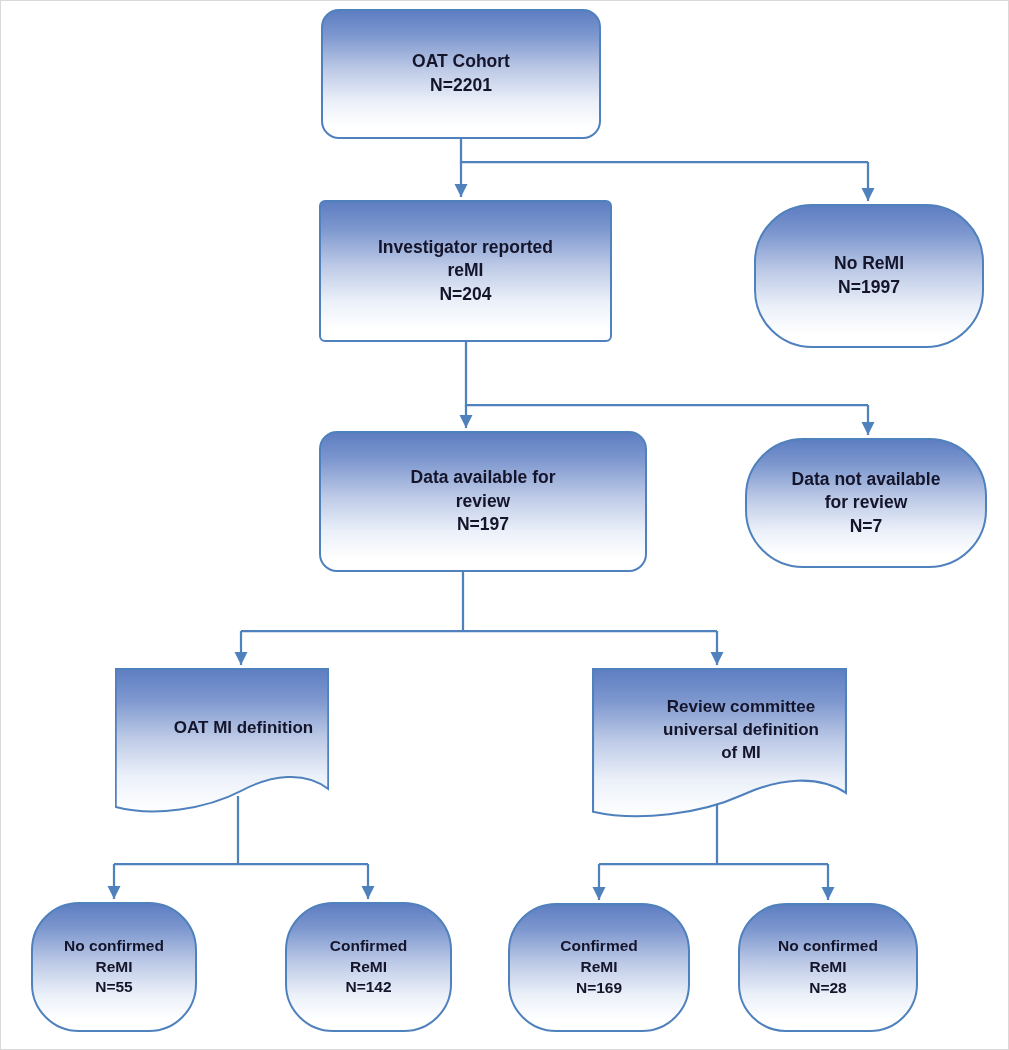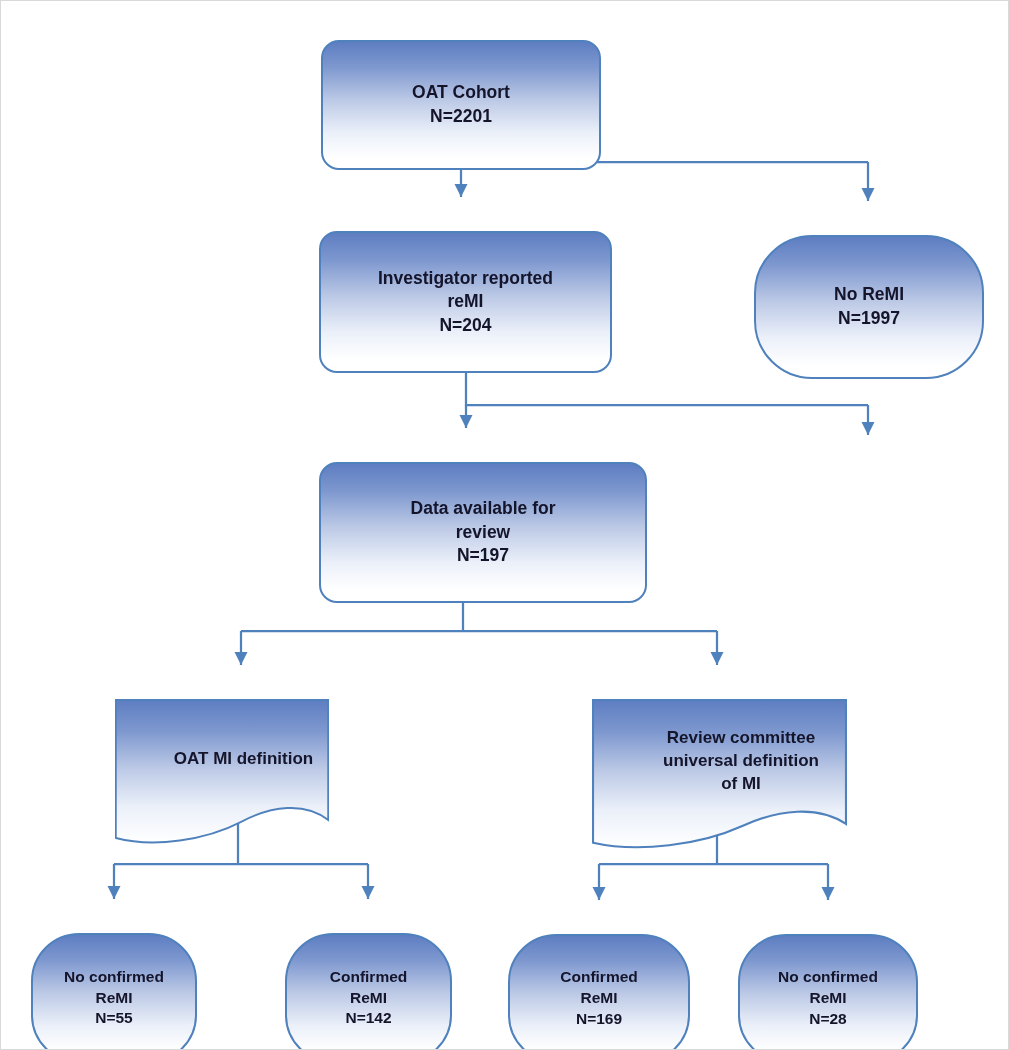--- a/index.html
+++ b/index.html
@@ -23,21 +23,20 @@
     position: absolute;
     display: flex;
     align-items: center;
     justify-content: center;
     text-align: center;
     font-weight: bold;
     color: #14142a;
     font-size: 17.5px;
     line-height: 1.35;
     box-sizing: border-box;
-    margin-top: 31px;
   }
   .shape-fill {
     background: linear-gradient(to bottom,
       #5e7ec2 0%, #7e98cf 20%, #bcc9e6 46%, #ebf0f9 72%, #ffffff 92%);
     border: 2px solid #4f81bd;
   }
   .rounded { border-radius: 18px; }
   .stadium { border-radius: 58px; }
   .stadium.small { border-radius: 48px; font-size: 15.5px; }
   .label { white-space: pre-line; padding: 0 8px; }
@@ -87,37 +86,42 @@
       <path d="M598,863 V899" marker-end="url(#arrowhead)"></path>
       <path d="M827,863 V899" marker-end="url(#arrowhead)"></path>
     </g>
   </svg>
 
   <div class="node shape-fill rounded" style="left:320px; top:8px; width:280px; height:130px;">
     <span class="label">OAT Cohort
 N=2201</span>
   </div>
 
-  <div class="node shape-fill rounded" style="left:318px; top:199px; width:293px; height:142px;">
+  <div class="node shape-fill rounded" style="left:318px; top:199px; width:293px; height:142px;border-radius:6px;">
     <span class="label">Investigator reported
 reMI
 N=204</span>
   </div>
 
   <div class="node shape-fill stadium" style="left:753px; top:203px; width:230px; height:144px;">
     <span class="label">No ReMI
 N=1997</span>
   </div>
 
   <div class="node shape-fill rounded" style="left:318px; top:430px; width:328px; height:141px;">
     <span class="label">Data available for
 review
 N=197</span>
   </div>
 
+  <div class="node shape-fill stadium" style="left:744px; top:437px; width:242px; height:130px;">
+    <span class="label">Data not available
+for review
+N=7</span>
+  </div>
 
   <div class="node doc" style="left:114px; top:667px; width:214px; height:146px;">
     <svg class="doc-shape" viewBox="0 0 246 145" preserveAspectRatio="none" xmlns="http://www.w3.org/2000/svg">
       <defs>
         <linearGradient id="gdoc1" x1="0" y1="0" x2="0" y2="1">
           <stop offset="0" stop-color="#5e7ec2"></stop>
           <stop offset="0.22" stop-color="#7e98cf"></stop>
           <stop offset="0.48" stop-color="#bcc9e6"></stop>
           <stop offset="0.75" stop-color="#ebf0f9"></stop>
           <stop offset="1" stop-color="#ffffff"></stop>

